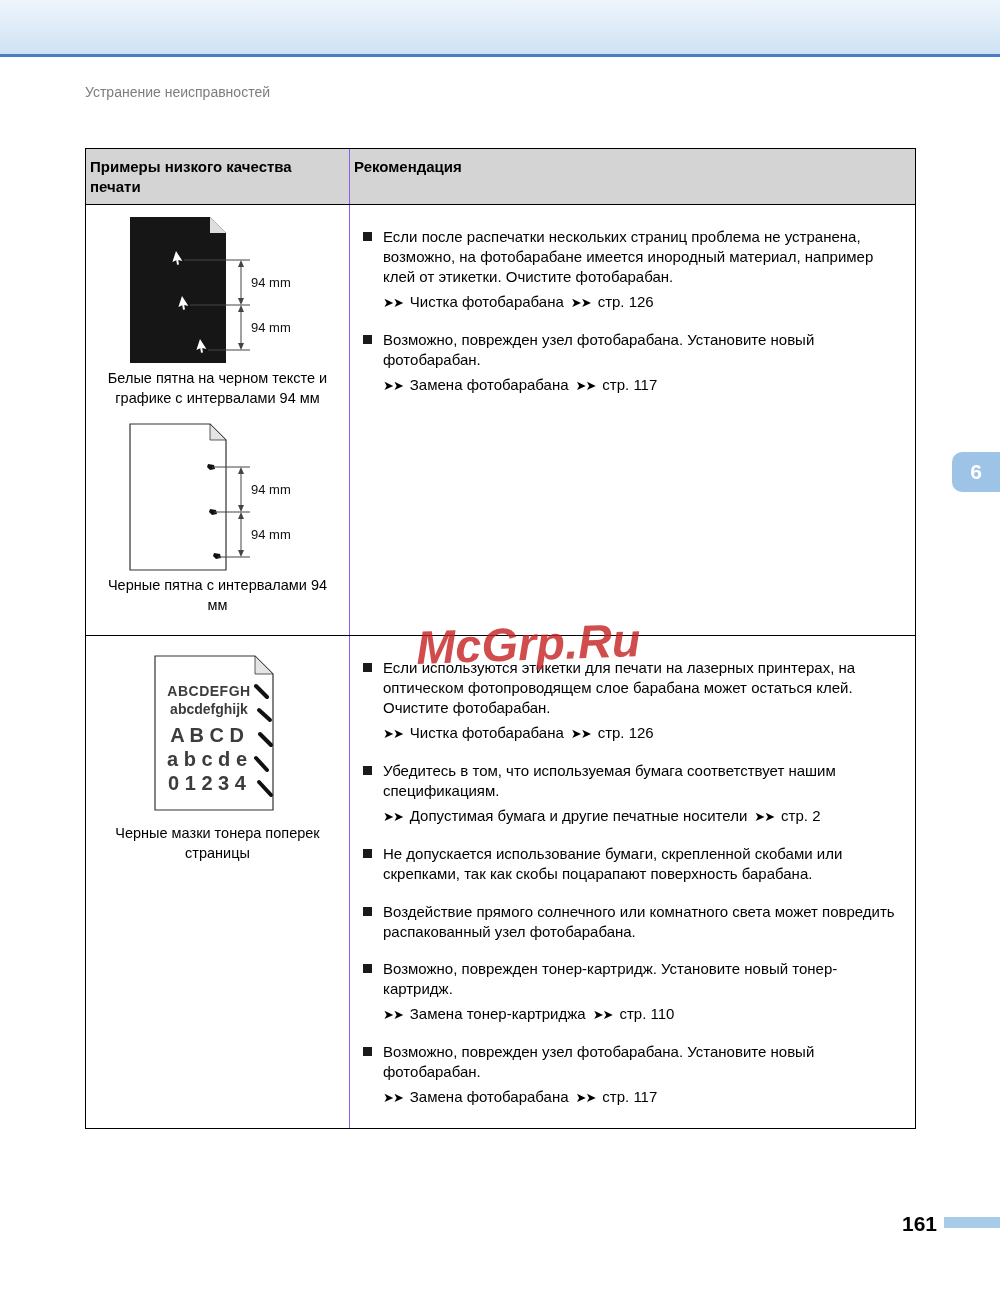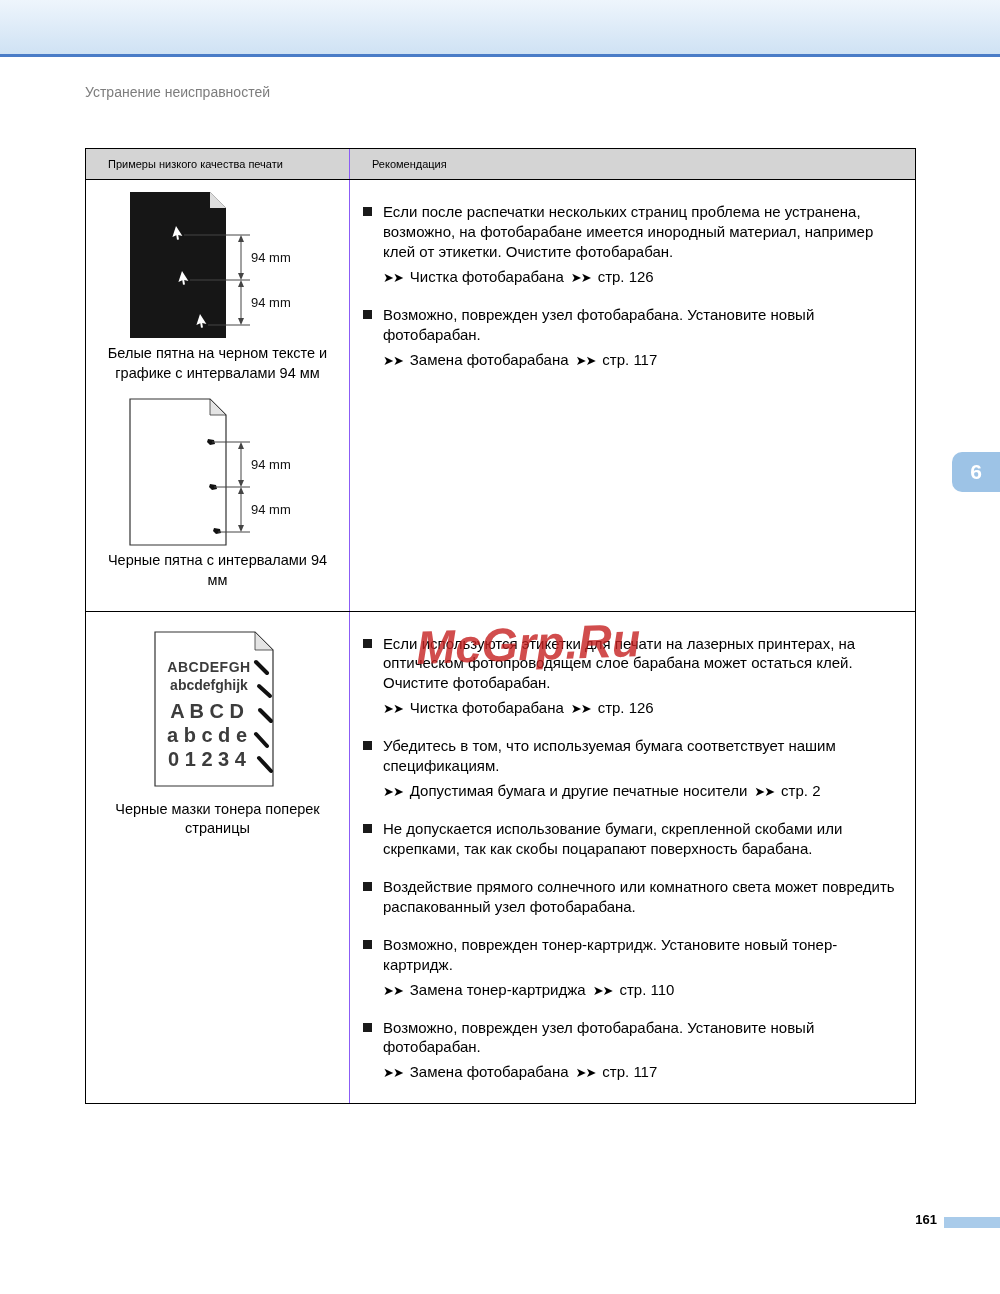--- a/index.html
+++ b/index.html
@@ -20,21 +20,21 @@
     font-size:14px; color:#7d7d7d;
   }
   
   .tbl {
     position:absolute; top:148px; left:85px; width:831px;
     border:1px solid #000; background:#fff;
   }
   .tbl-row { display:grid; grid-template-columns:263px 1fr; }
   .tbl-head { background:#d4d4d4; border-bottom:1px solid #000; }
   .th {
-    font-weight:normal; font-size:11px; padding:8px 22px; line-height:1.3;
+    font-weight:bold; font-size:15px; padding:8px 4px; line-height:1.3;
   }
   .th.second, .cell-right { border-left:1px solid #8b5cf6; }
   .body-row + .body-row { border-top:1px solid #000; }
   .cell-left { padding:10px 4px 6px; text-align:center; }
   .cell-right { padding:4px 14px 12px 12px; }
   .figure { margin:0 auto; display:block; }
   .caption {
     font-weight:normal; font-size:14.5px; line-height:1.35;
     margin:2px 6px 14px; text-align:center;
   }
@@ -55,21 +55,21 @@
   
   .watermark {
     position:absolute; left:416px; top:616px; z-index:6;
     font-size:47px; font-weight:bold; font-style:italic;
     color:rgba(198,32,32,0.8); transform:rotate(-2deg);
     pointer-events:none; white-space:nowrap;
   }
   
   .page-number {
     position:absolute; top:1212px; right:63px;
-    font-weight:bold; font-size:13px;
+    font-weight:bold; font-size:21px;
   }
   .footer-bar {
     position:absolute; top:1217px; right:0; width:56px; height:11px;
     background:#a9cbea;
   }
   svg text { font-family:"Liberation Sans","DejaVu Sans",sans-serif; }
 </style>
 </head>
 <body>
 

